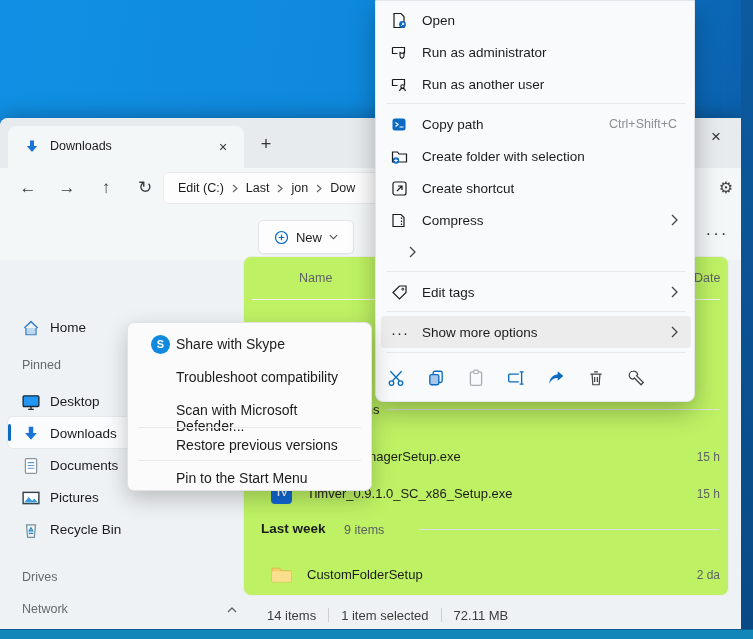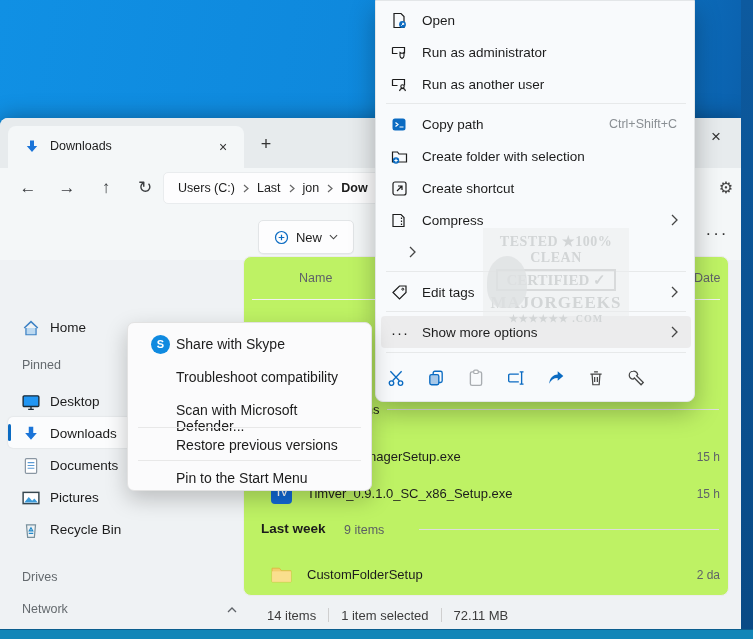--- a/index.html
+++ b/index.html
@@ -17,21 +17,21 @@
     font-size:14px;color:#333;border-radius:4px;}
   .newtab{position:absolute;left:254px;top:14px;width:24px;height:24px;text-align:center;line-height:24px;
     font-size:18px;color:#333;}
   .winclose{position:absolute;left:696px;top:4px;width:40px;height:30px;text-align:center;line-height:30px;
     font-size:17px;color:#333;}
   .navbar{position:absolute;left:0;top:50px;width:741px;height:40px;background:#f4f7f8;}
   .navbtn{position:absolute;top:6px;width:28px;height:28px;text-align:center;line-height:28px;font-size:17px;color:#3a3d40;}
   .crumbbox{position:absolute;left:163px;top:4px;width:528px;height:32px;background:#fdfdfe;border:1px solid #e9ecee;
     border-radius:5px;display:flex;align-items:center;padding-left:10px;box-sizing:border-box;}
   .crumb{font-size:12.5px;color:#1c1c1c;padding:0 4px;}
-  .crumb.cur{font-weight:bold;}
+  .crumb.cur{font-weight:normal;}
   .csep{display:inline-block;margin:0 4px;}
   .gear{position:absolute;left:712px;top:7px;width:28px;height:26px;text-align:center;line-height:26px;font-size:16px;color:#444;}
   .cmdbar{position:absolute;left:0;top:90px;width:741px;height:52px;background:#f4f7f8;}
   .newbtn{position:absolute;left:258px;top:12px;width:94px;height:32px;background:#fdfdfe;border:1px solid #e2e5e7;
     border-radius:5px;box-shadow:0 1px 1px rgba(0,0,0,.04);display:flex;align-items:center;justify-content:center;gap:7px;}
   .newlbl{font-size:13px;color:#1c1c1c;}
   .morebtn{position:absolute;left:700px;top:14px;width:34px;height:28px;text-align:center;line-height:24px;
     font-size:17px;letter-spacing:2px;color:#333;}
   
   .sidebar{position:absolute;left:0;top:90px;width:252px;height:394px;}
@@ -116,21 +116,21 @@
       <span class="newtab">+</span>
       <span class="winclose">×</span>
     </div>
 
     <div class="navbar">
       <span class="navbtn" style="left:14px">←</span>
       <span class="navbtn" style="left:53px">→</span>
       <span class="navbtn" style="left:92px">↑</span>
       <span class="navbtn" style="left:131px">↻</span>
       <div class="crumbbox">
-        <span class="crumb">Users (C:)</span>
+        <span class="crumb">Edit (C:)</span>
         <svg class="csep" width="6" height="9" viewBox="0 0 6 9">
             <polyline points="1,1 5,4.5 1,8" fill="none" stroke="#666" stroke-width="1.2"></polyline>
           </svg>
         <span class="crumb">Last</span>
         <svg class="csep" width="6" height="9" viewBox="0 0 6 9">
             <polyline points="1,1 5,4.5 1,8" fill="none" stroke="#666" stroke-width="1.2"></polyline>
           </svg>
         <span class="crumb">jon</span>
         <svg class="csep" width="6" height="9" viewBox="0 0 6 9">
             <polyline points="1,1 5,4.5 1,8" fill="none" stroke="#666" stroke-width="1.2"></polyline>
@@ -402,27 +402,20 @@
         </svg>
       </span>
       <span class="ibtn">
         <svg width="18" height="18" viewBox="0 0 16 16">
           <path d="M5.5 2a3.5 3.5 0 0 0 0 7l1-1 6 6 2-2-6-6 1-1a3.5 3.5 0 0 0-4-3z" fill="none" stroke="#454545" stroke-width="1.1"></path>
         </svg>
       </span>
     </div>
   </div>
 
-  <div class="wm">
-    <div class="wmblob"></div>
-    <div class="l1">TESTED ★100% CLEAN</div>
-    <div><span class="l2">CERTIFIED ✓</span></div>
-    <div class="l3">MAJORGEEKS</div>
-    <div class="l4">★★★★★★ .COM</div>
-  </div>
 
   <div class="submenu">
     <div class="subrow" style="top:6px">
       <span class="skype">S</span>
       <span class="sublbl">Share with Skype</span>
     </div>
     <div class="subrow" style="top:39px">
       <span class="sublbl">Troubleshoot compatibility</span>
     </div>
     <div class="subrow" style="top:72px">

